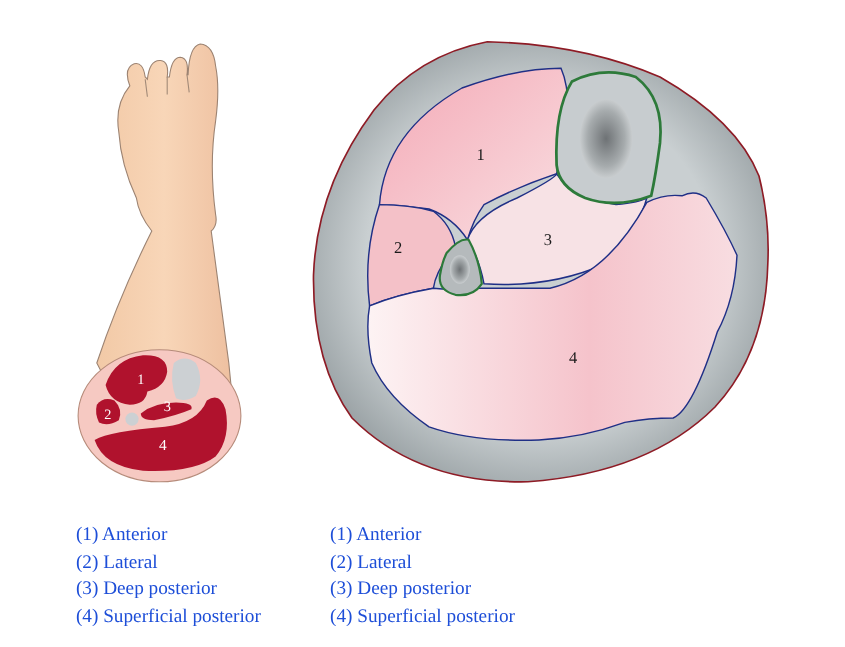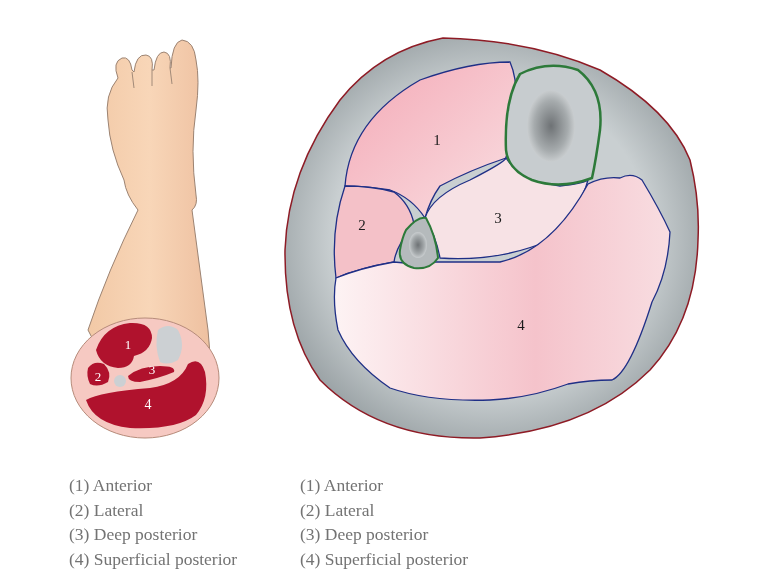--- a/index.html
+++ b/index.html
@@ -1,18 +1,18 @@
 <!DOCTYPE html>
 <html><head>
 <meta charset="utf-8">
 <style>
   html, body { margin:0; padding:0; background:#ffffff; }
   body { width:768px; height:588px; position:relative; overflow:hidden; font-family:"DejaVu Serif", serif; }
   .fig { position:absolute; left:0; top:0; width:768px; height:588px; }
-  .legend { position:absolute; font-family:"Liberation Serif", serif; font-size:17.5px; color:#737373; line-height:24.5px; }
+  .legend { position:absolute; font-family:"Liberation Serif", serif; font-size:17.5px; color:#1d4ed8; line-height:24.5px; }
   .legend div { white-space:nowrap; }
   #legend-left { left:69px; top:473px; }
   #legend-right { left:300px; top:473px; }
   .lbl { font-family:"Liberation Serif", serif; }
 </style>
 </head>
 <body>
 
 <svg class="fig" viewBox="0 0 768 588" xmlns="http://www.w3.org/2000/svg">
   <defs>

